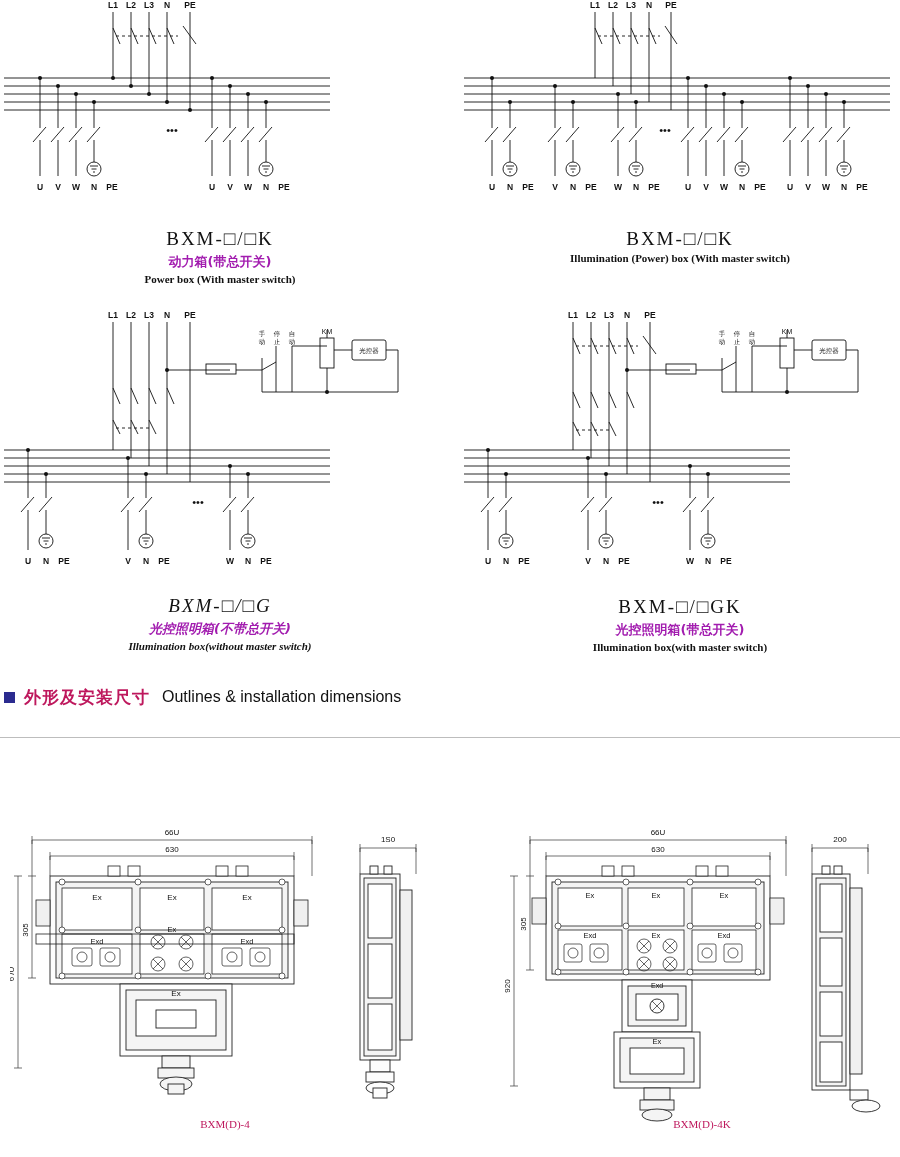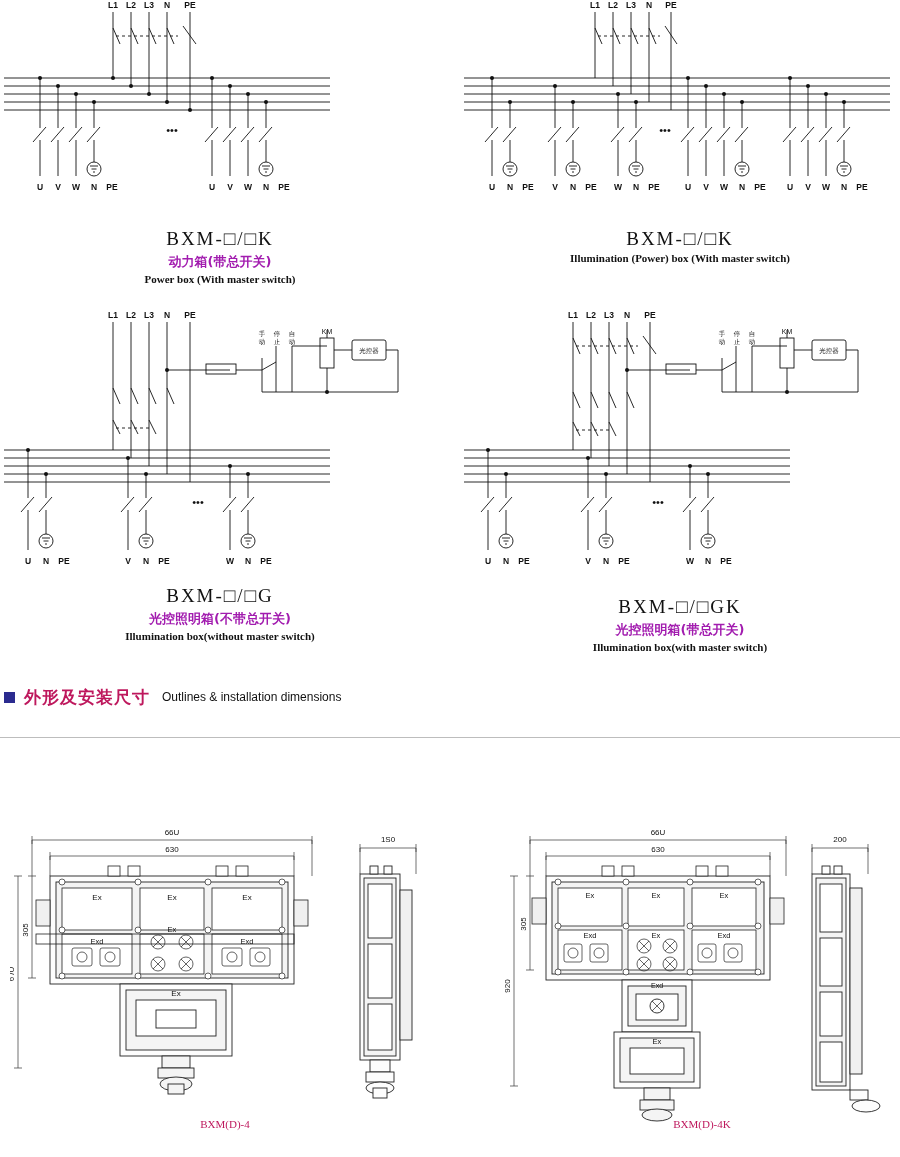--- a/index.html
+++ b/index.html
@@ -20,21 +20,21 @@
   .cap .cn{font-family:"DejaVu Sans",sans-serif;font-size:13px;font-weight:bold;margin-top:3px;color:#a21caf;}
   .cap .en{font-family:"Liberation Serif",serif;font-size:11px;font-weight:bold;margin-top:2px;color:#111;}
 
   
   .section-head{
     position:absolute;left:0;top:678px;width:900px;height:38px;
     display:flex;align-items:center;
   }
   .sq{width:11px;height:11px;background:#2b2b8f;margin-right:9px;margin-left:4px;}
   .sec-cn{font-family:Liberation Sans, sans-serif;font-weight:bold;font-size:17px;color:#be185d;letter-spacing:1px;}
-  .sec-en{font-family:"Liberation Sans",sans-serif;font-size:12px;color:#111;margin-left:12px;}
+  .sec-en{font-family:"Liberation Sans",sans-serif;font-size:16px;color:#111;margin-left:12px;}
   .rule{position:absolute;left:0;top:737px;width:900px;height:1px;background:#bdbdbd;}
 
   
   .dwg-cap{position:absolute;font-family:"Liberation Serif",serif;font-size:11px;color:#be185d;text-align:center;}
 
   svg{display:block;}
   text{font-family:"Liberation Sans",sans-serif;}
 </style>
 </head>
 <body>
@@ -423,21 +423,21 @@
         <text x="262" y="44">动</text>
           <text x="277" y="44">止</text>
           <text x="292" y="44">动</text>
       </g>
       <text x="327" y="34" font-size="7" fill="#111" text-anchor="middle">KM</text>
       <text x="369" y="53" font-size="6.5" fill="#111" text-anchor="middle" font-family="DejaVu Sans, sans-serif">光控器</text>
 
       <text x="198" y="206" font-size="11" fill="#111" text-anchor="middle">•••</text>
     </svg>
 
-    <div class="cap" style="top:285px;">
+    <div class="cap" style="top:295px;font-style:italic;">
       <div class="code">BXM-□/□G</div>
       <div class="cn">光控照明箱(不带总开关)</div>
       <div class="en">Illumination box(without master switch)</div>
     </div>
   </div>
 
   <div class="schem" style="left:460px;top:300px;width:440px;height:360px;">
     <svg width="440" height="280" viewBox="0 0 440 280">
       <g stroke="#111" stroke-width="0.9" fill="none">
         <line x1="113" y1="22" x2="113" y2="150"></line>

